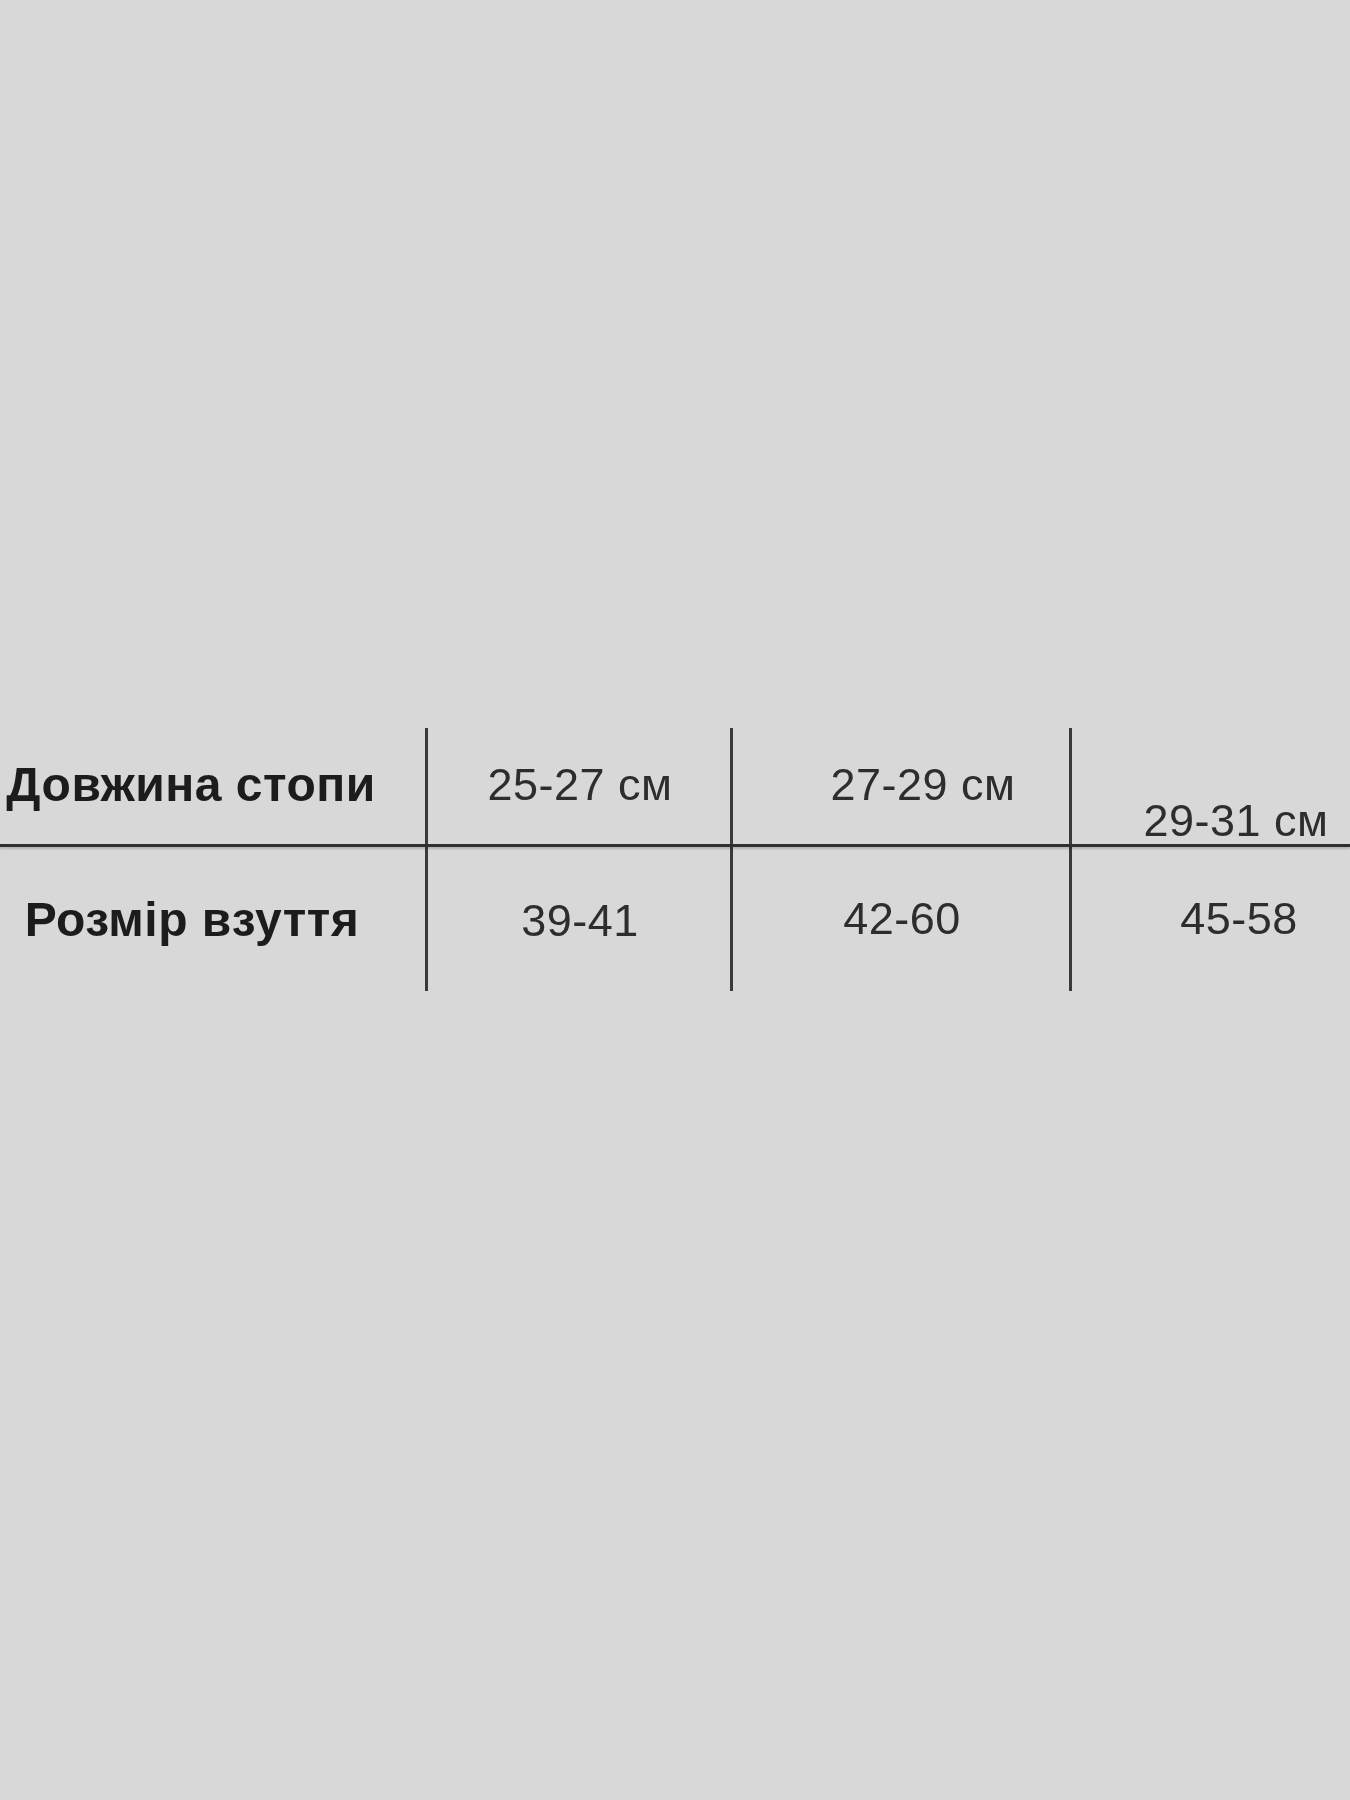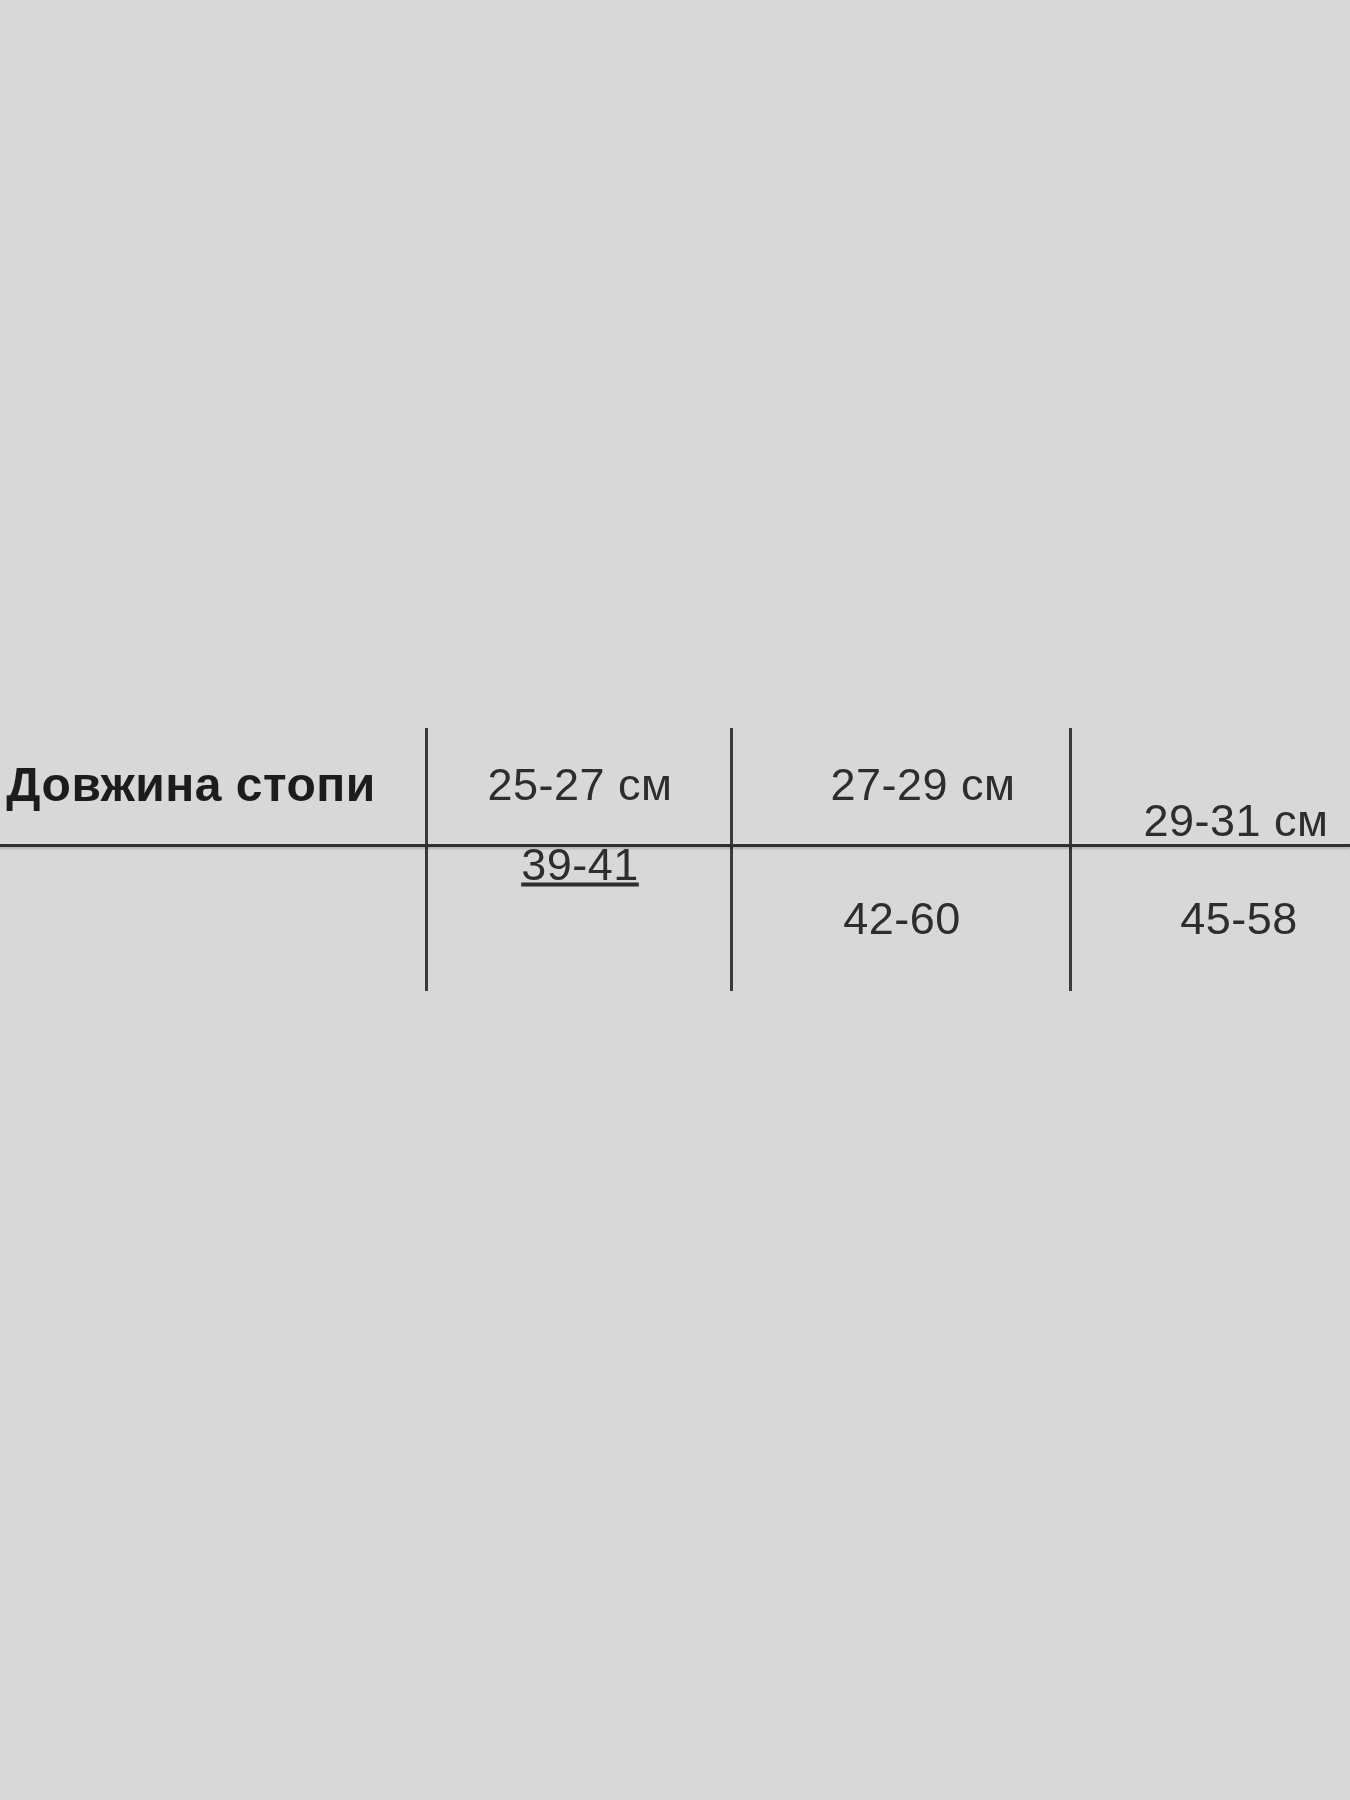--- a/index.html
+++ b/index.html
@@ -59,17 +59,18 @@
   <div class="vline" style="left:425px;"></div>
   <div class="vline" style="left:730px;"></div>
   <div class="vline" style="left:1069px;"></div>
   <div class="hline"></div>
 
   <div class="cell hdr" style="left:191px; top:785px;">Довжина стопи</div>
   <div class="cell val" style="left:580px; top:784px;">25-27 см</div>
   <div class="cell val" style="left:903px; top:784px;margin-left:20px;">27-29 см</div>
   <div class="cell val" style="left:1236px; top:820px;">29-31 см</div>
 
-  <div class="cell val" style="left:580px; top:864px;text-decoration:underline;">39-41</div>
+  <div class="cell hdr" style="left:192px; top:920px;">Розмір взуття</div>
+  <div class="cell val" style="left:580px; top:920px;">39-41</div>
   <div class="cell val" style="left:902px; top:918px;">42-60</div>
   <div class="cell val" style="left:1239px; top:918px;">45-58</div>
 
 </div>
 
 </body></html>

